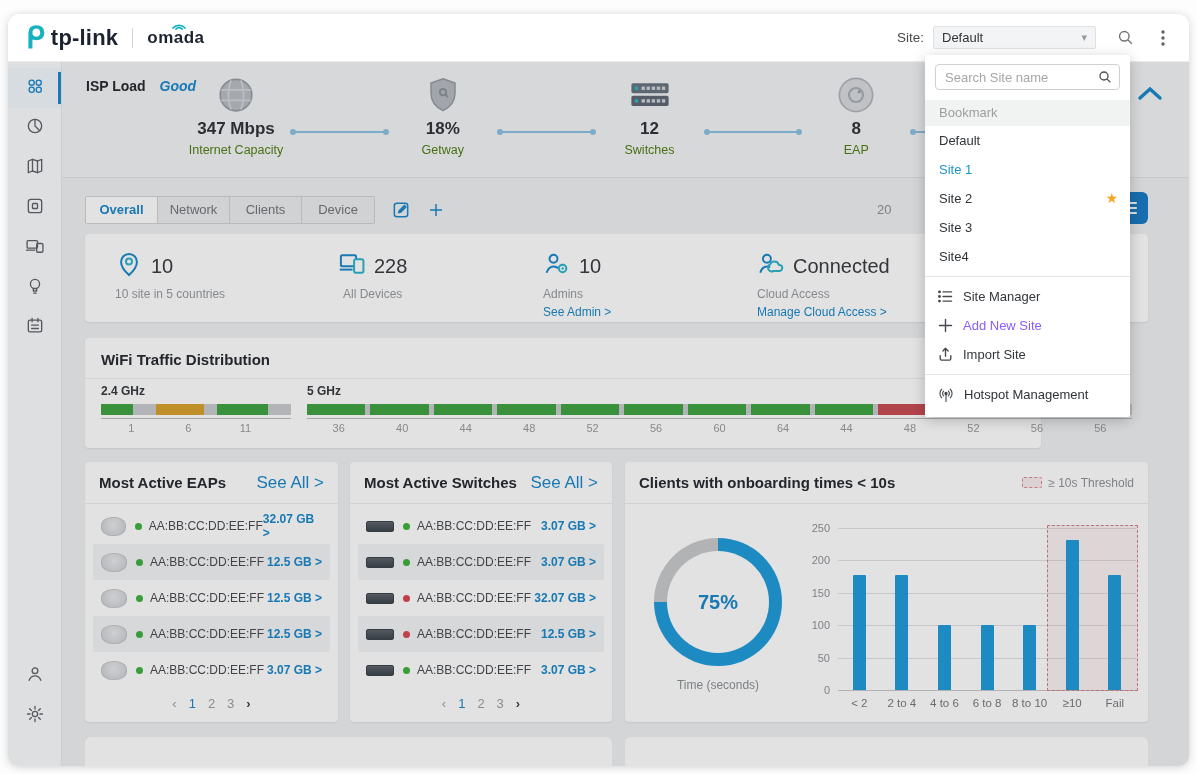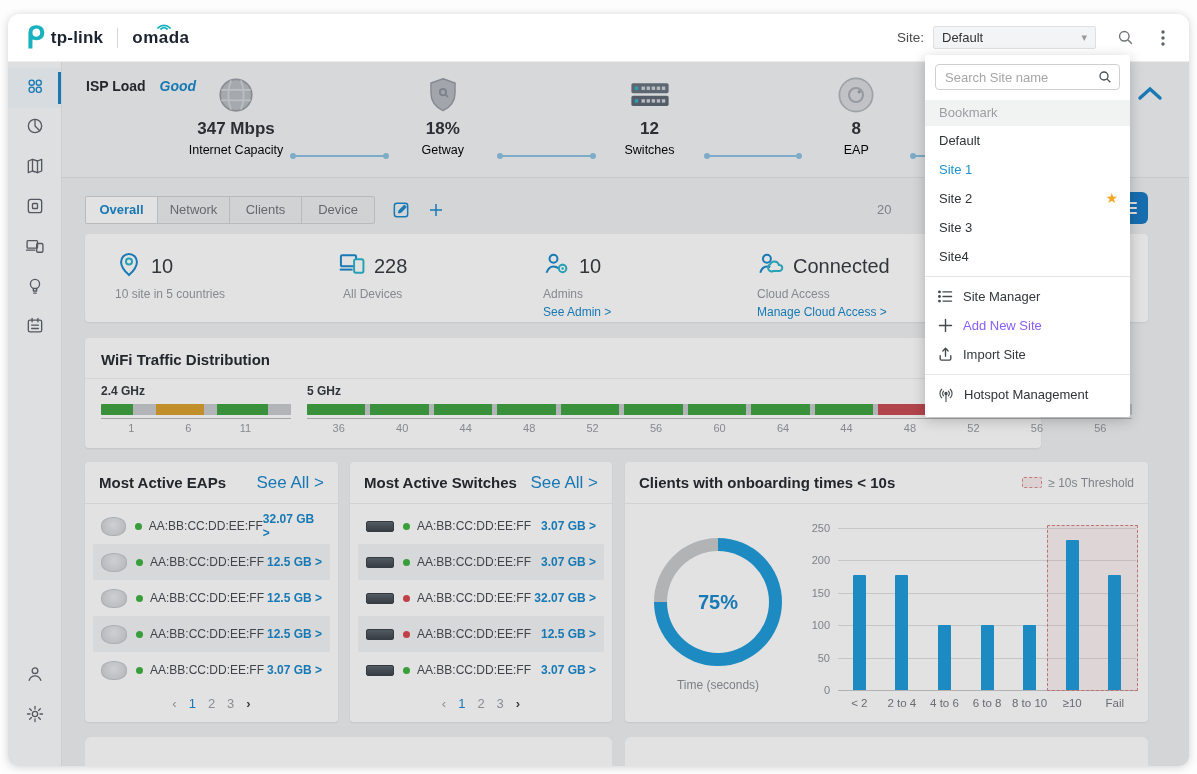--- a/index.html
+++ b/index.html
@@ -5,21 +5,21 @@
   * { margin:0; padding:0; box-sizing:border-box; }
   html,body { width:1197px; height:774px; background:#fdfdfd; font-family:"Liberation Sans",sans-serif; overflow:hidden; }
 
   .window { position:absolute; left:8px; top:14px; width:1181px; height:752px; background:#fff;
             border-radius:12px 12px 10px 10px; box-shadow:0 1px 8px rgba(0,0,0,.18); overflow:hidden; }
 
   
   .topbar { position:absolute; left:0; top:0; right:0; height:48px; background:#fff; display:flex;
             align-items:center; padding:0 18px; border-bottom:1px solid #ececec; z-index:30; }
   .logo-mark { color:#17b2c1; font-size:30px; font-weight:bold; line-height:30px; margin-right:6px; }
-  .logo-text { font-size:17px; font-weight:bold; color:#1c2330; letter-spacing:.2px; }
+  .logo-text { font-size:22px; font-weight:bold; color:#1c2330; letter-spacing:.2px; }
   .logo-sep { width:1px; height:20px; background:#d5d5d5; margin:0 14px; }
   .omada { position:relative; font-size:17px; font-weight:bold; color:#1c2330; letter-spacing:.5px; }
   .omada svg { position:absolute; left:24px; top:-8px; }
   .tb-right { margin-left:auto; display:flex; align-items:center; }
   .site-label { font-size:13.5px; color:#4a4a4a; margin-right:9px;margin-left:20px; }
   .site-select { width:163px; height:23px; background:#f3f4f5; border:1px solid #e0e0e0; border-radius:2px;
                  display:flex; align-items:center; padding:0 8px; font-size:13px; color:#333; cursor:pointer; }
   .site-select .sel-val { flex:1; }
   .sel-chevron { color:#9a9a9a; font-size:11px; }
   .tb-icon { margin-left:20px; display:flex; align-items:center; cursor:pointer; }
@@ -32,25 +32,25 @@
   .sb-item.active { color:#1887c9; background:#f3f9fd; }
   .sb-item.active::after { content:""; position:absolute; right:0; top:4px; bottom:4px; width:3px; background:#1887c9; }
   .sb-bottom { margin-top:auto; padding-bottom:30px; }
 
   
   .main { position:absolute; left:54px; top:48px; right:0; bottom:0; background:#eef0f1; overflow:hidden; }
 
   .strip { position:absolute; left:0; top:0; right:0; height:116px; background:#f3f4f5; border-bottom:1px solid #e2e3e4; }
   .isp-load { position:absolute; left:24px; top:16px; font-size:14px; font-weight:bold; color:#24282c; }
   .isp-good { color:#1887c9; margin-left:10px;font-style:italic; }
-  .strip-stats { position:absolute; left:118px; right:70px; top:12px; display:flex; align-items:flex-end; }
+  .strip-stats { position:absolute; left:118px; right:70px; top:12px; display:flex; align-items:center; }
   .strip-stat { width:112px; display:flex; flex-direction:column; align-items:center; }
   .strip-icon { height:42px; display:flex; align-items:center; justify-content:center; }
   .strip-value { font-size:17px; font-weight:bold; color:#2d3135; margin-top:3px; }
-  .strip-label { font-size:12.5px; color:#000000; margin-top:4px; }
+  .strip-label { font-size:12.5px; color:#4d7c0f; margin-top:4px; }
   .connector { flex:1; height:2px; background:#8cc2e0; margin-top:32px; position:relative; min-width:24px; }
   .connector::before,.connector::after { content:""; position:absolute; top:-2px; width:6px; height:6px;
       border-radius:50%; background:#8cc2e0; }
   .connector::before { left:-2px; } .connector::after { right:-2px; }
   .chevron-up { position:absolute; right:26px; top:24px; cursor:pointer; }
 
   .tabsrow { position:absolute; left:23px; top:134px; right:0; height:28px; display:flex; align-items:center; }
   .tabgroup { display:flex; border:1px solid #cfd1d2; border-radius:2px; overflow:hidden; background:#eceded; }
   .tab { width:72px; height:26px; line-height:26px; text-align:center; font-size:13px; color:#6f7478;
          border-right:1px solid #cfd1d2; cursor:pointer; }

